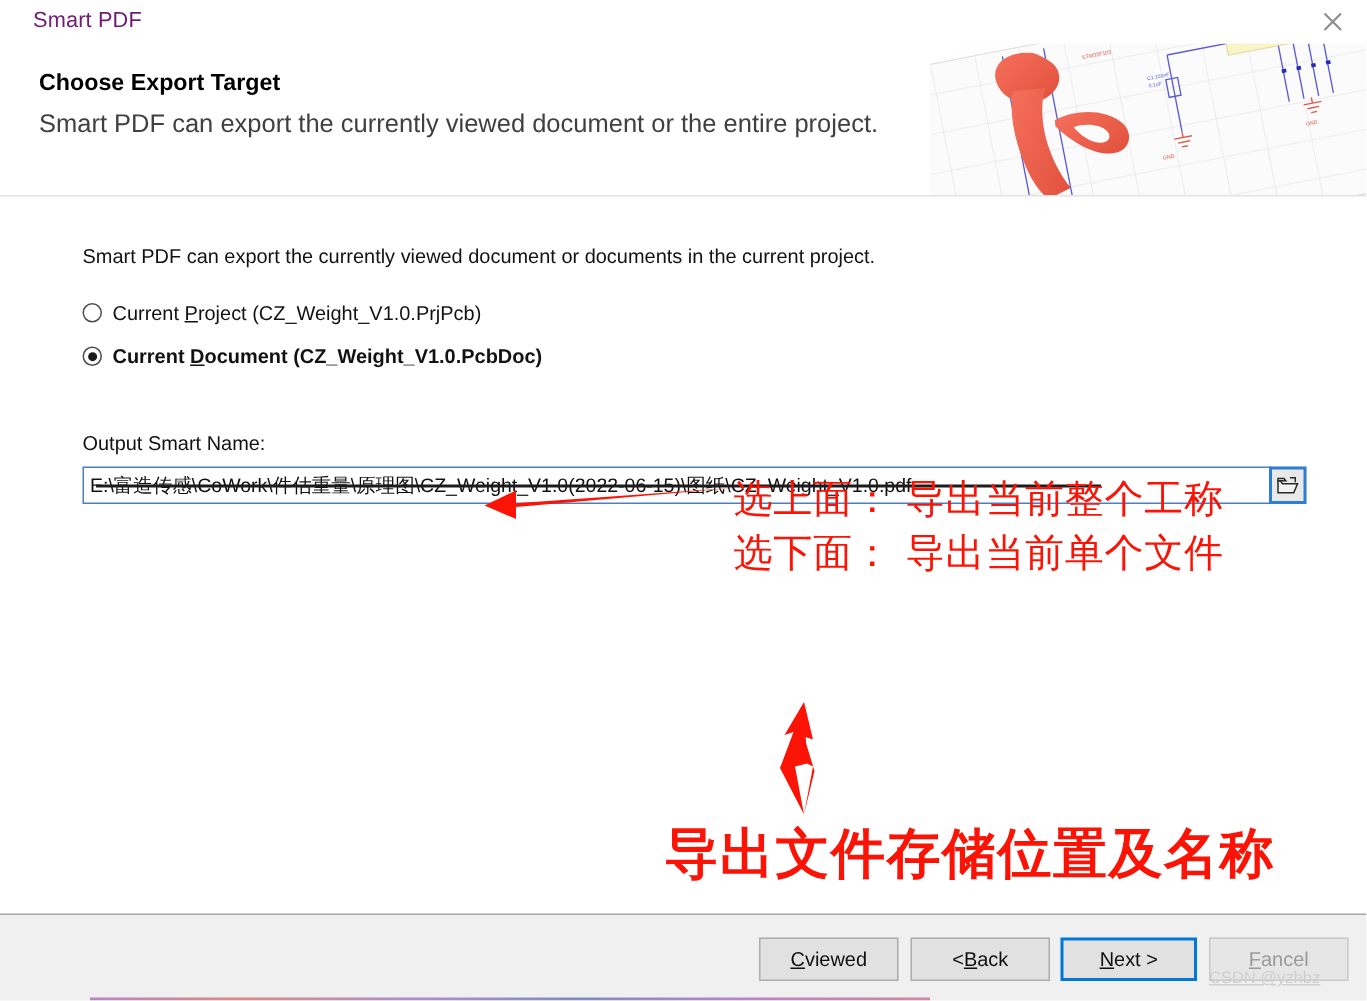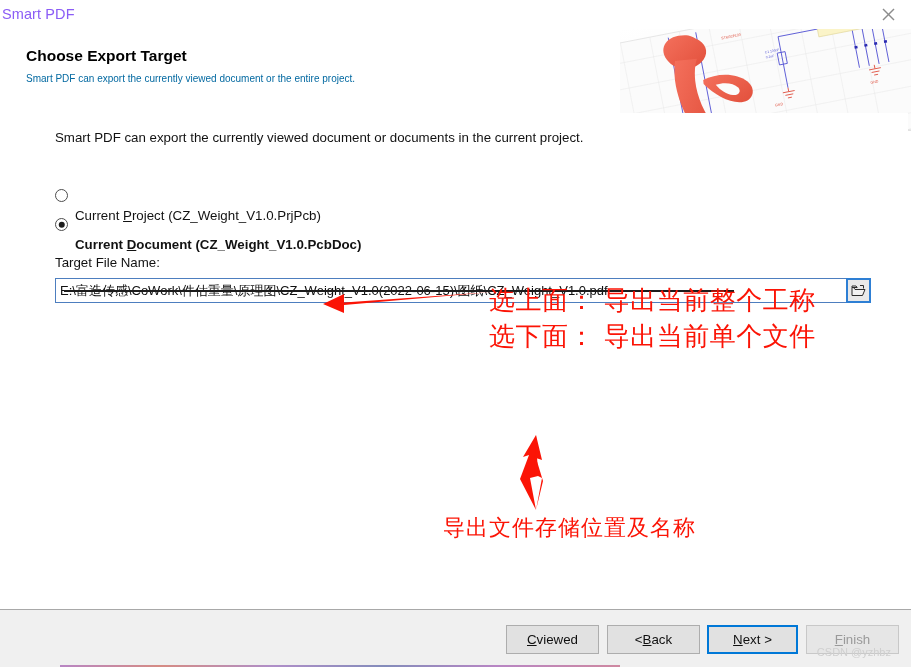--- a/index.html
+++ b/index.html
@@ -27,24 +27,24 @@
   #titlebar {
     position: absolute;
     left: 0; top: 0;
     width: 911px;
     height: 30px;
     background: #ffffff;
     border-bottom: 1px solid #ffffff;
   }
   #title-text {
     position: absolute;
-    left: 2px;
+    left: 22px;
     top: 6px;
     font-size: 14.5px;
-    color: #8b5cf6;
+    color: #701a75;
     letter-spacing: 0.1px;
     white-space: nowrap;
   }
   #close-button {
     position: absolute;
     right: 0; top: 0;
     width: 46px;
     height: 29px;
     display: flex;
     align-items: center;
@@ -77,29 +77,29 @@
     top: 18px;
     font-size: 15.5px;
     font-weight: bold;
     color: #000000;
     white-space: nowrap;
   }
   #header-subtitle {
     position: absolute;
     left: 26px;
     top: 44px;
-    font-size: 10px;
-    color: #0369a1;
+    font-size: 17px;
+    color: #404040;
     white-space: nowrap;
   }
 
   
   #body-panel {
     position: absolute;
-    left: 0; top: 113px;
+    left: 0; top: 146px;
     width: 908px;
     height: 479px;
     background: #ffffff;
   }
 
   #intro-text {
     position: absolute;
     left: 55px;
     top: 17px;
     font-size: 13.3px;
@@ -135,21 +135,20 @@
     left: 50%; top: 50%;
     transform: translate(-50%, -50%);
     width: 6.5px;
     height: 6.5px;
     border-radius: 50%;
     background: #1b1b1b;
   }
   .radio-label {
     font-size: 13.3px;
     color: #121212;
-    margin-top: 40px;
   }
   .radio-label u {
     text-decoration: underline;
     text-underline-offset: 1px;
   }
 
   #output-label {
     position: absolute;
     left: 55px;
     top: 142px;
@@ -218,22 +217,23 @@
     white-space: nowrap;
     font-weight: 400;
     letter-spacing: 0.5px;
   }
   #annot-line1 { left: 489px; top: 171px; }
   #annot-line2 { left: 489px; top: 207px; }
   #annot-line3 { left: 489px; top: 253px; }
   #annot-bottom {
     left: 443px;
     top: 401px;
-    font-size: 22px;
+    font-size: 36px;
     letter-spacing: 1px;
+    font-weight: bold;
   }
 
   .annot-arrow {
     position: absolute;
     pointer-events: none;
   }
   #arrow-radio { left: 322px; top: 175px; }
   #arrow-path  { left: 512px; top: 321px; }
 
   
@@ -274,25 +274,26 @@
     color: #9a9a9a;
     background: #e6e6e6;
     border: 1px solid #c8c8c8;
     cursor: default;
   }
   #watermark {
     position: absolute;
     left: 806px;
     top: 36px;
     width: 85px;
-    text-align: right;
+    text-align: left;
     font-size: 11px;
     color: #cfcfcf;
     white-space: nowrap;
     pointer-events: none;
+    text-decoration: underline;
   }
 
   
   #bleed {
     position: absolute;
     left: 60px;
     bottom: 0;
     width: 560px;
     height: 2px;
     background: linear-gradient(90deg,#8a2fa0 0%, #c0392b 18%, #7a3fa8 38%, #2b3a8f 58%, #8a2fa0 78%, #b3335f 100%);
@@ -423,21 +424,21 @@
     <div class="radio-row" id="radio-project">
       <span class="radio-dot"></span>
       <span class="radio-label"><span>Current </span><u>P</u><span>roject (CZ_Weight_V1.0.PrjPcb)</span></span>
     </div>
 
     <div class="radio-row" id="radio-document">
       <span class="radio-dot checked"></span>
       <span class="radio-label"><span>Current </span><u>D</u><span>ocument (CZ_Weight_V1.0.PcbDoc)</span></span>
     </div>
 
-    <div id="output-label">Target File Name:</div>
+    <div id="output-label">Output Smart Name:</div>
 
     <div id="output-field-wrap">
       <input id="output-input" type="text" value="E:\富造传感\CoWork\件估重量\原理图\CZ_Weight_V1.0(2022-06-15)\图纸\CZ_Weight_V1.0.pdf" style="">
       <div id="path-redaction"></div>
       <div id="browse-button">
         <svg width="15" height="13" viewBox="0 0 15 13">
           <path d="M1 3.5 L1 11.5 L11.5 11.5 L14 5.5 L4 5.5 L2.6 3.5 Z" fill="#f2f2f2" stroke="#2b2b2b" stroke-width="1"></path>
           <path d="M1 3.5 L1 2 L5 2 L6.2 3.5 Z" fill="#f2f2f2" stroke="#2b2b2b" stroke-width="1"></path>
           <path d="M9 1.5 L12.5 1.5 L12.5 4.5" fill="none" stroke="#2b2b2b" stroke-width="1"></path>
         </svg>
@@ -475,19 +476,19 @@
         <span>ack</span>
       </div>
     <div class="dlg-button" id="btn-next">
         <span></span>
         <u>N</u>
         <span>ext &gt;</span>
       </div>
     <div class="dlg-button" id="btn-finish">
         <span></span>
         <u>F</u>
-        <span>inish</span>
+        <span>ancel</span>
       </div>
     <div id="watermark">CSDN @yzhbz</div>
   </div>
 
   <div id="bleed"></div>
 </div>
 
 </body></html>

